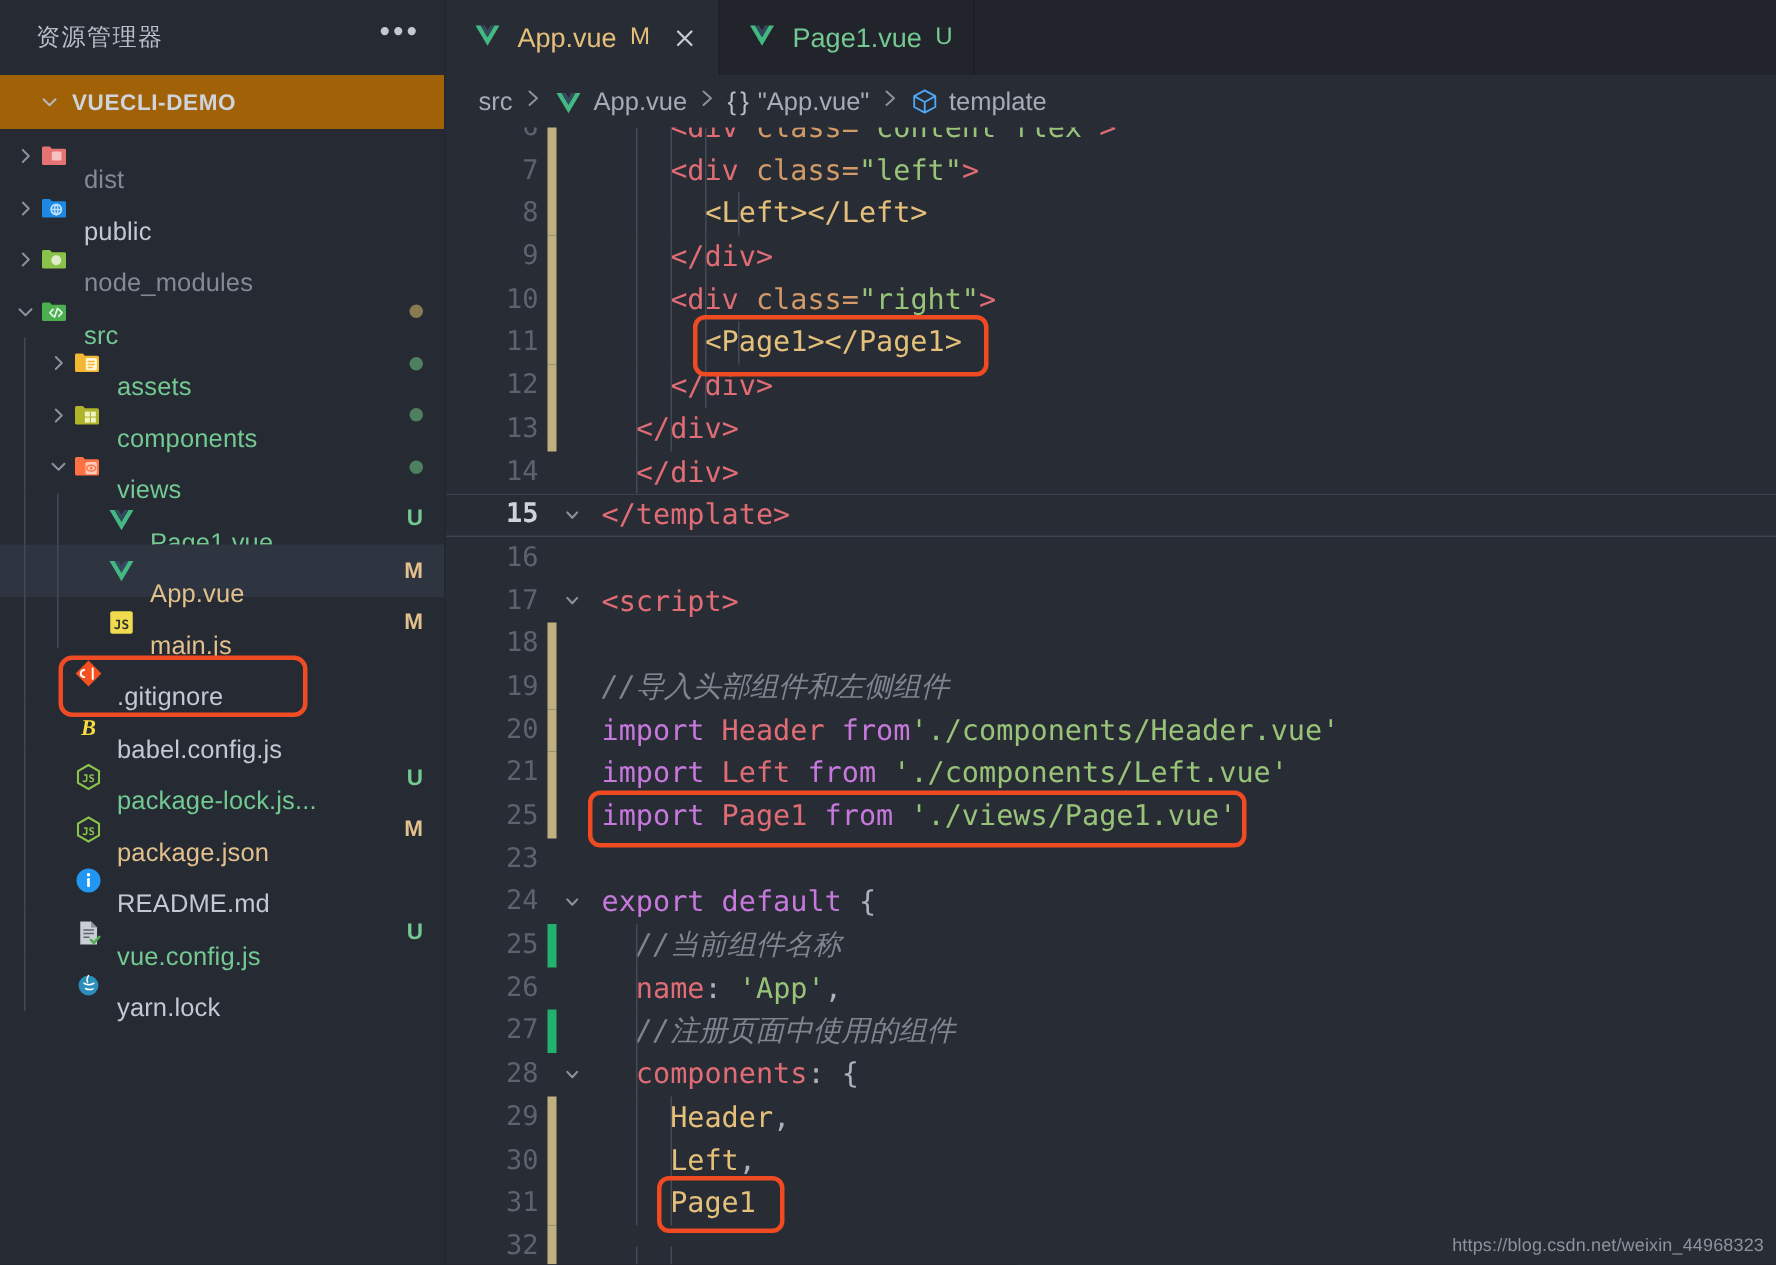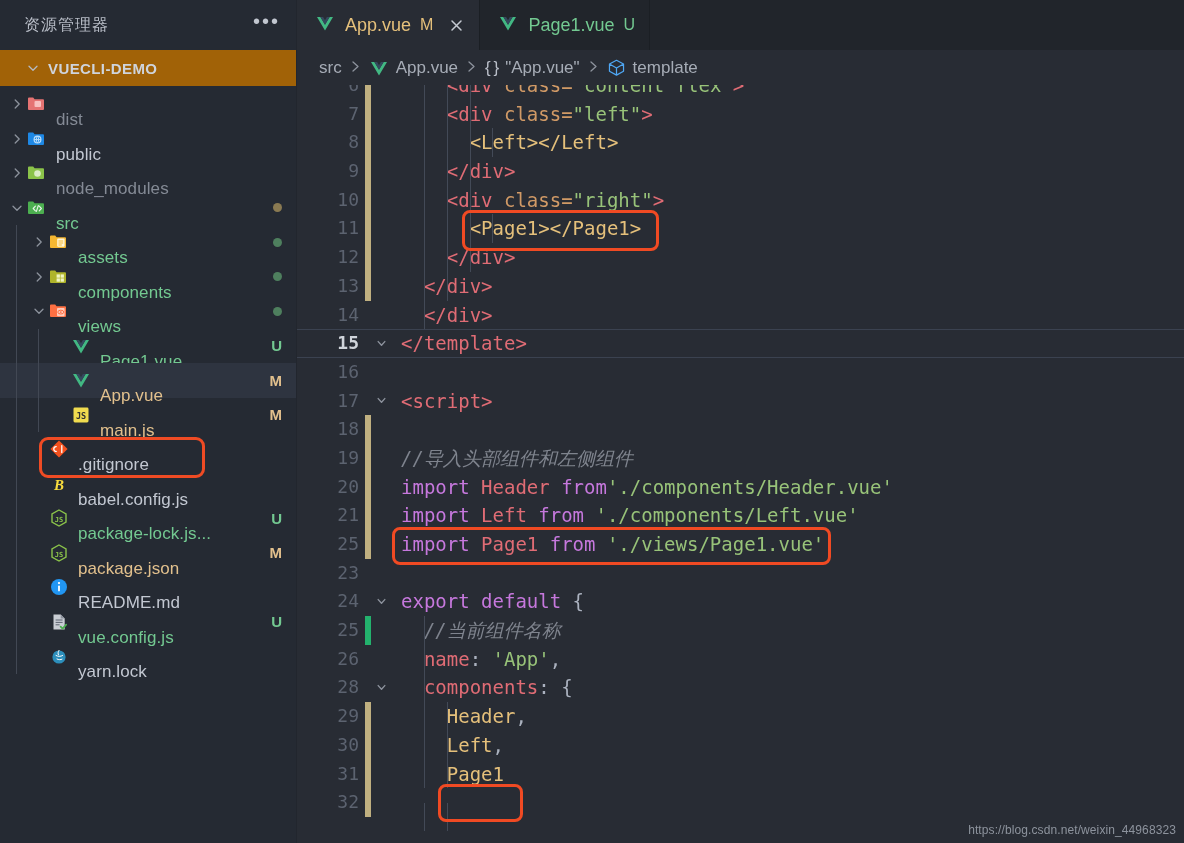--- a/index.html
+++ b/index.html
@@ -671,20 +671,21 @@
           <div class="code-line"><span class="ln">19</span><span class="gitmark mod"></span><span class="fold"></span><span class="code-text"><span class="t-comment">//导入头部组件和左侧组件</span></span></div>
           <div class="code-line"><span class="ln">20</span><span class="gitmark mod"></span><span class="fold"></span><span class="code-text"><span class="t-kw">import </span><span class="t-ident">Header</span><span class="t-kw"> from</span><span class="t-str">'./components/Header.vue'</span></span></div>
           <div class="code-line"><span class="ln">21</span><span class="gitmark mod"></span><span class="fold"></span><span class="code-text"><span class="t-kw">import </span><span class="t-ident">Left</span><span class="t-kw"> from </span><span class="t-str">'./components/Left.vue'</span></span></div>
           <div class="code-line"><span class="ln">25</span><span class="gitmark mod"></span><span class="fold"></span><span class="code-text"><span class="t-kw">import </span><span class="t-ident">Page1</span><span class="t-kw"> from </span><span class="t-str">'./views/Page1.vue'</span></span></div>
           <div class="code-line"><span class="ln">23</span><span class="gitmark "></span><span class="fold"></span><span class="code-text"></span></div>
           <div class="code-line"><span class="ln">24</span><span class="gitmark "></span><span class="fold"><svg width="11" height="11" viewBox="0 0 11 11">
                 <path d="M2.2 3.6 L5.5 7.2 L8.8 3.6" fill="none" stroke="#8d939d" stroke-width="1.4" stroke-linecap="round" stroke-linejoin="round"></path>
               </svg></span><span class="code-text"><span class="t-kw">export default</span><span class="t-punc"> {</span></span></div>
           <div class="code-line"><span class="ln">25</span><span class="gitmark add"></span><span class="fold"></span><span class="code-text"><span class="guide" style="left:32.84px"></span><span class="t-plain">  </span><span class="t-comment">//当前组件名称</span></span></div>
           <div class="code-line"><span class="ln">26</span><span class="gitmark "></span><span class="fold"></span><span class="code-text"><span class="guide" style="left:32.84px"></span><span class="t-plain">  </span><span class="t-prop">name</span><span class="t-punc">: </span><span class="t-str">'App'</span><span class="t-punc">,</span></span></div>
+          <div class="code-line"><span class="ln">27</span><span class="gitmark add"></span><span class="fold"></span><span class="code-text"><span class="guide" style="left:32.84px"></span><span class="t-plain">  </span><span class="t-comment">//注册页面中使用的组件</span></span></div>
           <div class="code-line"><span class="ln">28</span><span class="gitmark "></span><span class="fold"><svg width="11" height="11" viewBox="0 0 11 11">
                 <path d="M2.2 3.6 L5.5 7.2 L8.8 3.6" fill="none" stroke="#8d939d" stroke-width="1.4" stroke-linecap="round" stroke-linejoin="round"></path>
               </svg></span><span class="code-text"><span class="guide" style="left:32.84px"></span><span class="t-plain">  </span><span class="t-prop">components</span><span class="t-punc">: {</span></span></div>
           <div class="code-line"><span class="ln">29</span><span class="gitmark mod"></span><span class="fold"></span><span class="code-text"><span class="guide" style="left:32.84px"></span><span class="guide" style="left:55.68px"></span><span class="t-plain">    </span><span class="t-var">Header</span><span class="t-punc">,</span></span></div>
           <div class="code-line"><span class="ln">30</span><span class="gitmark mod"></span><span class="fold"></span><span class="code-text"><span class="guide" style="left:32.84px"></span><span class="guide" style="left:55.68px"></span><span class="t-plain">    </span><span class="t-var">Left</span><span class="t-punc">,</span></span></div>
           <div class="code-line"><span class="ln">31</span><span class="gitmark mod"></span><span class="fold"></span><span class="code-text"><span class="guide" style="left:32.84px"></span><span class="guide" style="left:55.68px"></span><span class="t-plain">    </span><span class="t-var">Page1</span></span></div>
           <div class="code-line"><span class="ln">32</span><span class="gitmark mod"></span><span class="fold"></span><span class="code-text"><span class="guide" style="left:32.84px"></span><span class="guide" style="left:55.68px"></span></span></div>
         </div>
       <div class="code-hl" id="hl-page1-tag" style="left: 164.52px; top: 125px; width: 191.3px; height: 35px;"></div>
       <div class="code-hl" id="hl-import" style="left: 95px; top: 442px; width: 432.54px; height: 32px;"></div>

